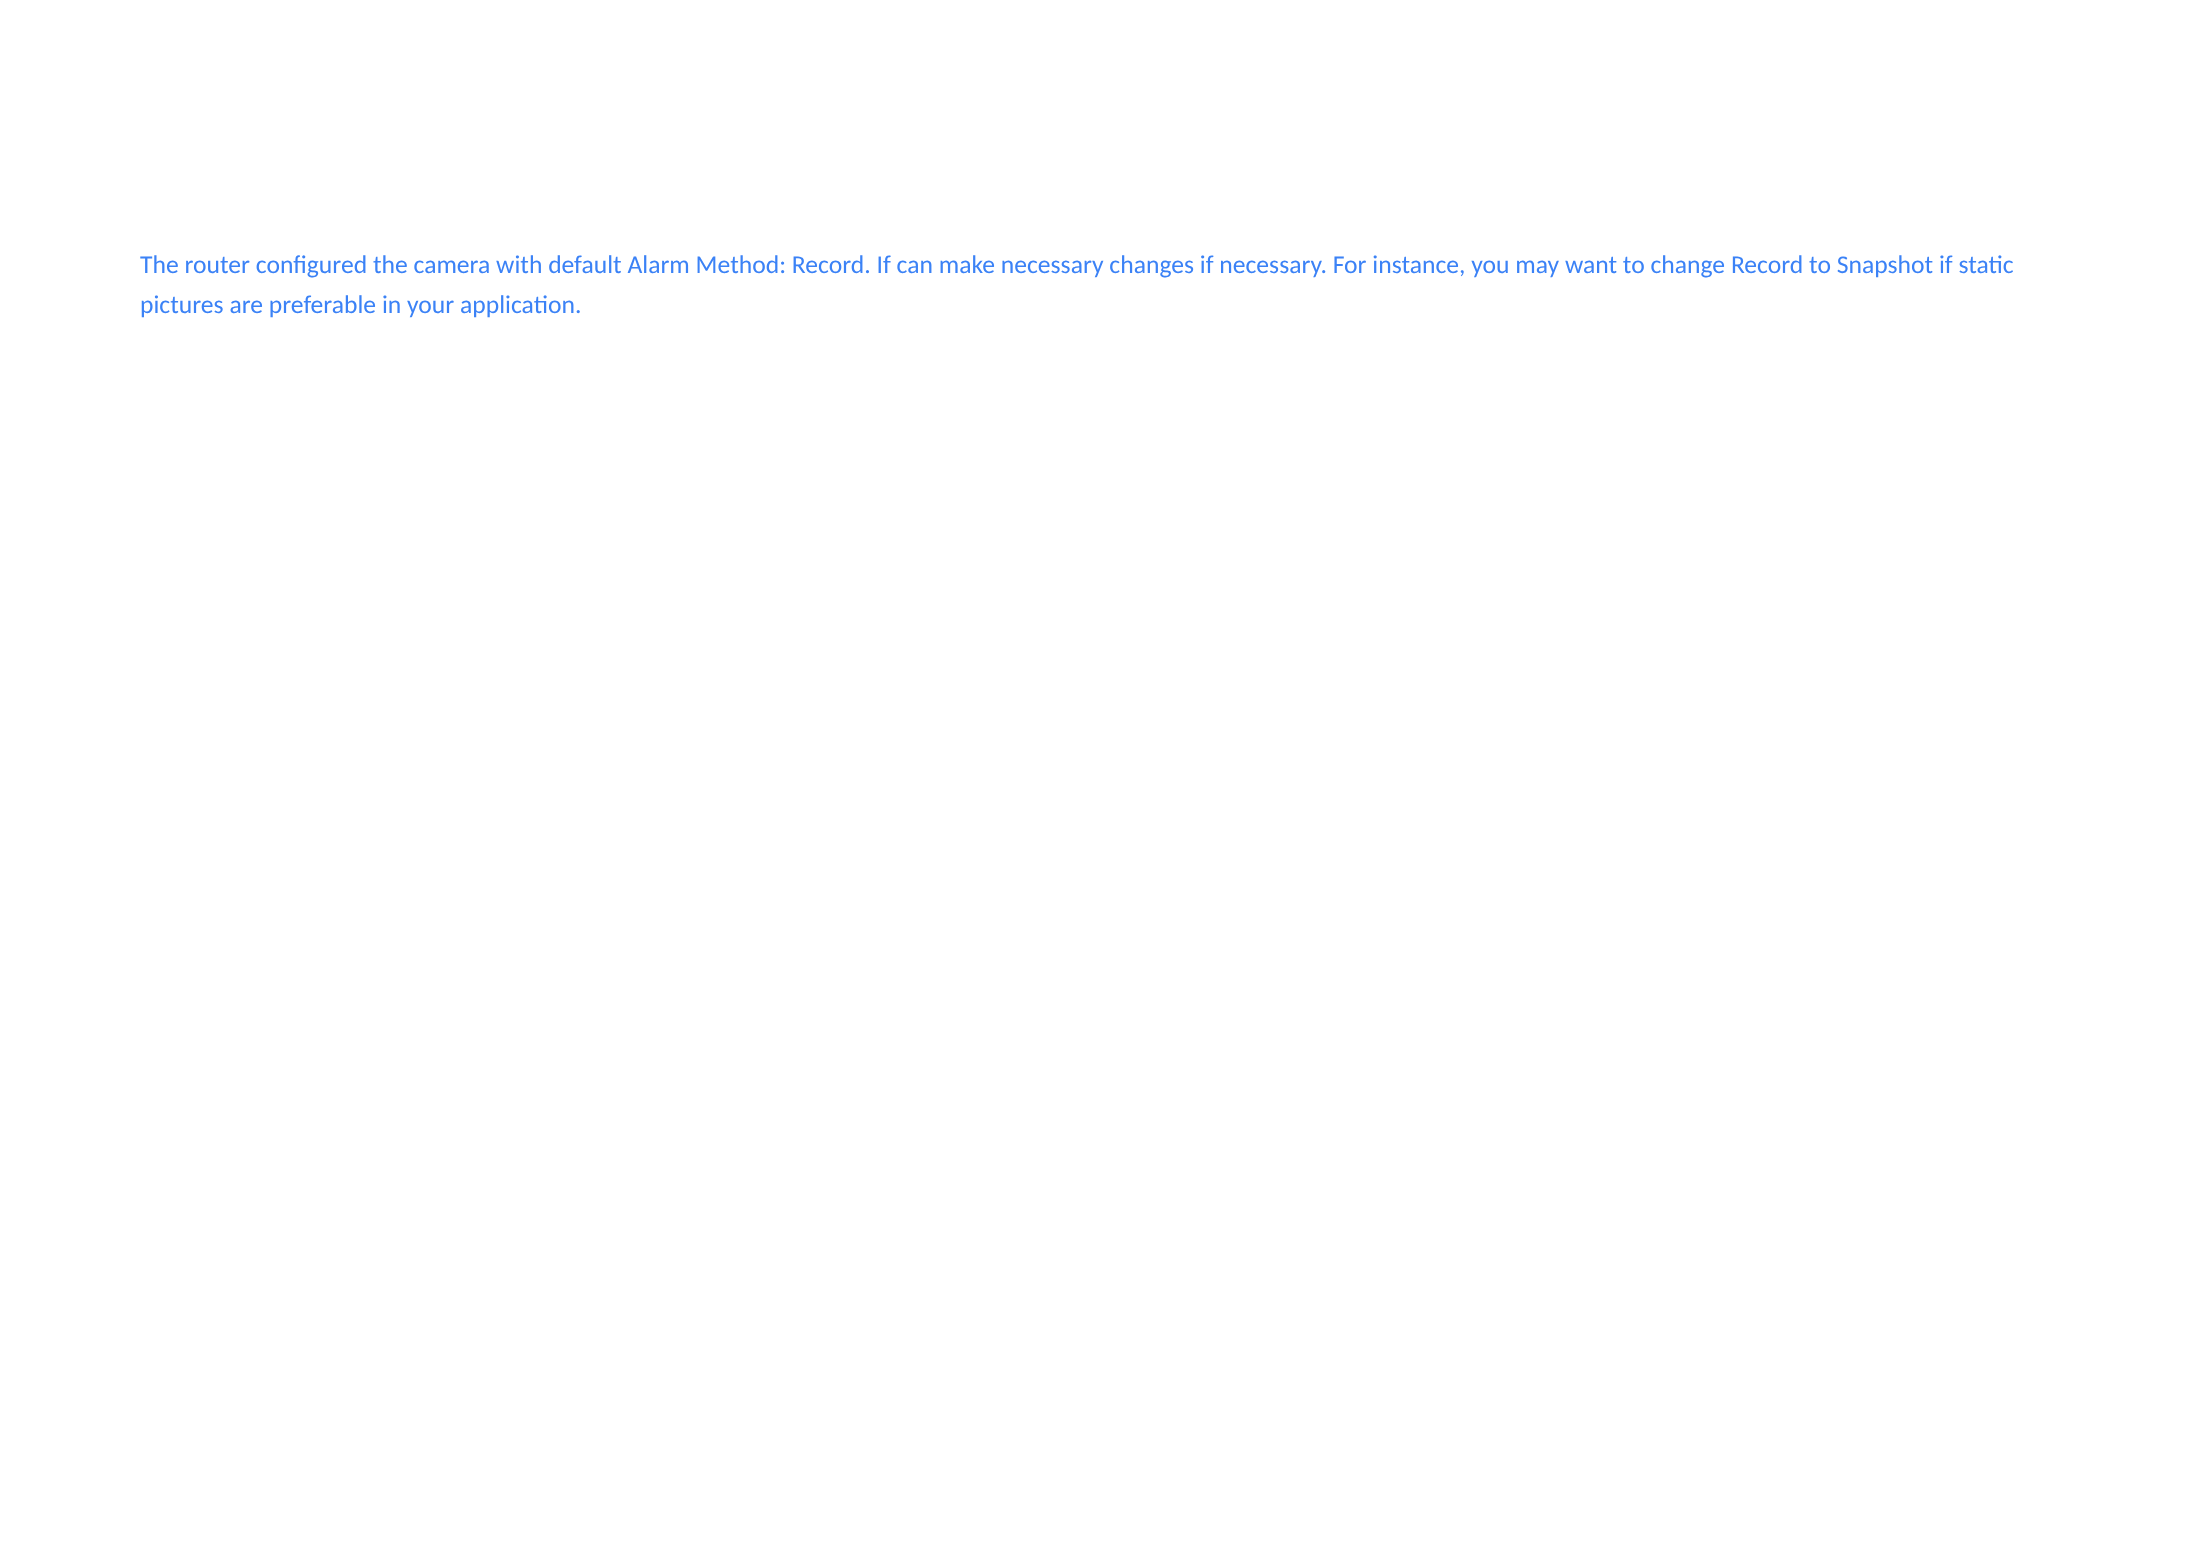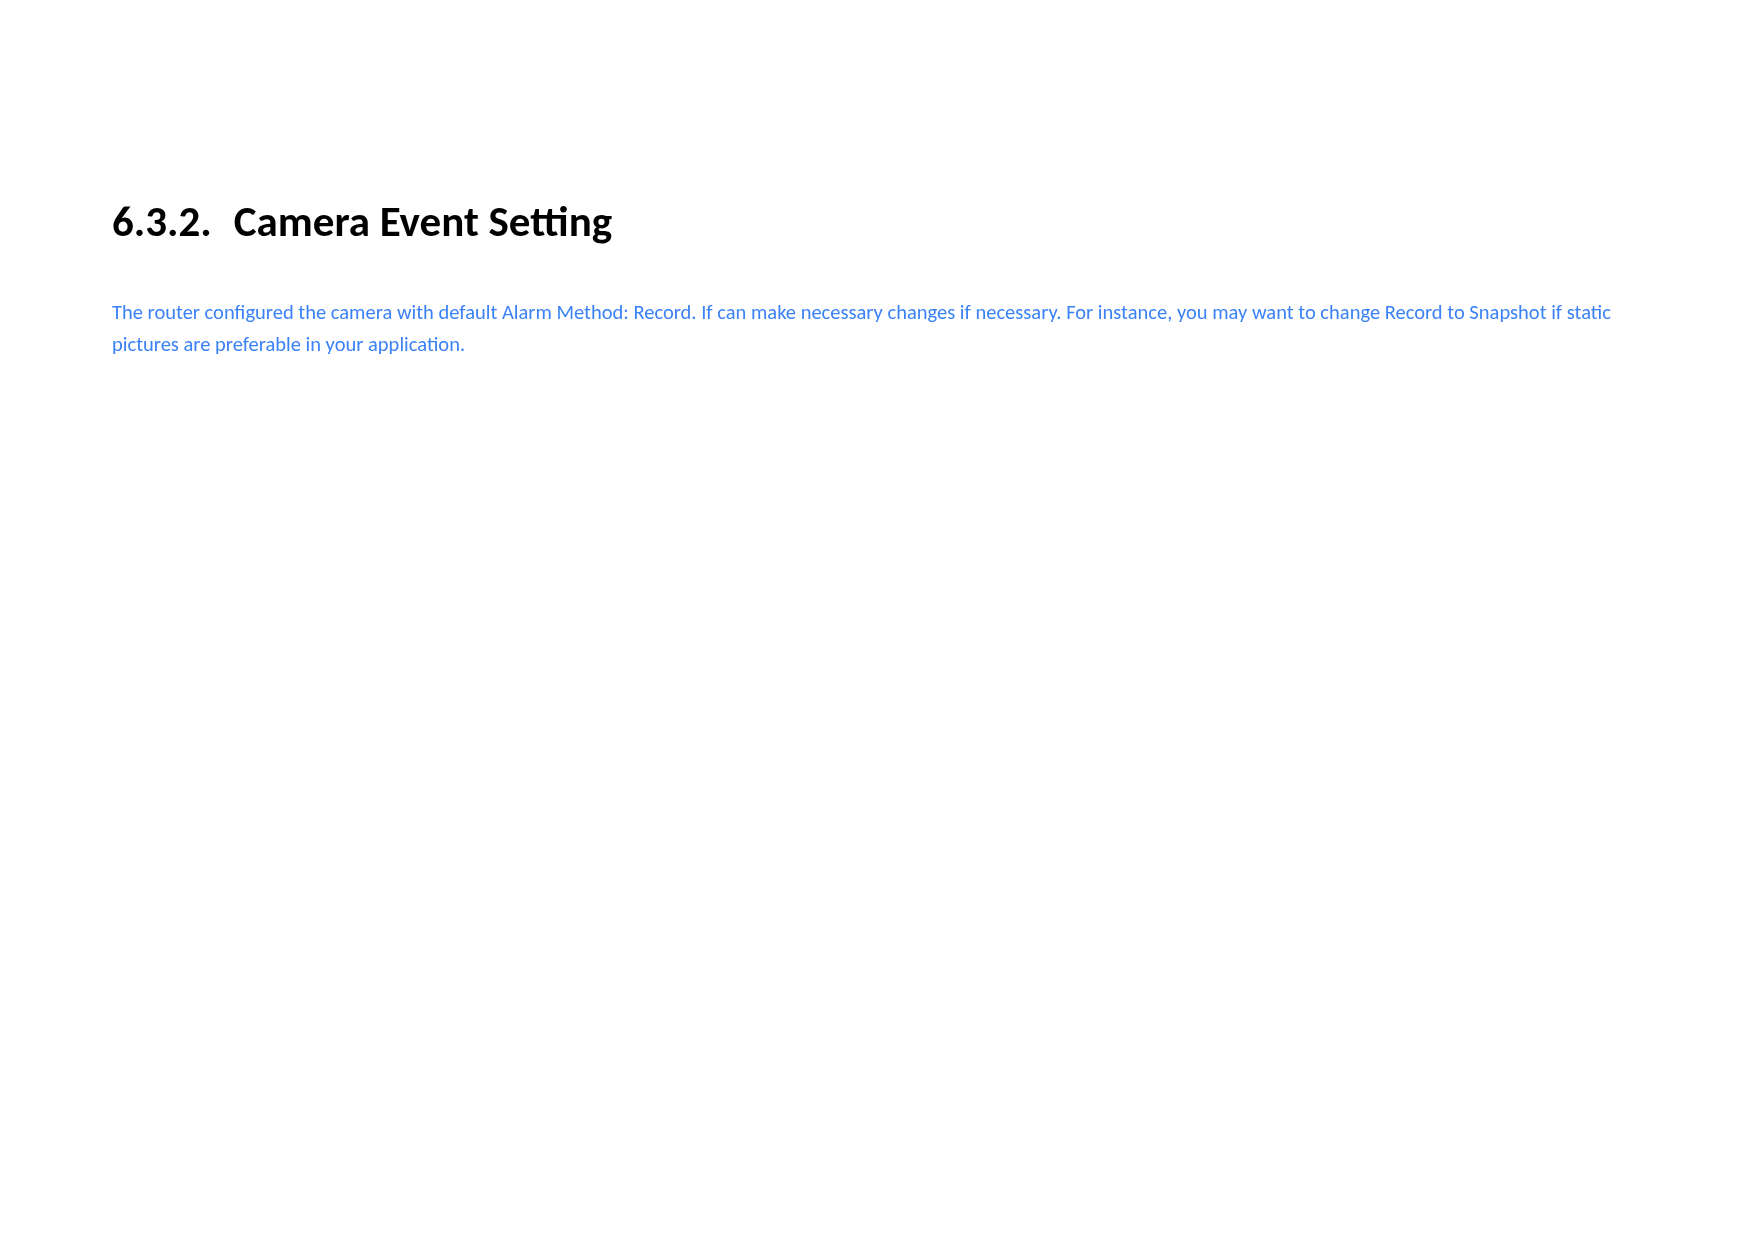--- a/index.html
+++ b/index.html
@@ -35,17 +35,14 @@
       font-size: 20.5px;
       line-height: 1.58;
       color: #3b82f6;
       font-weight: 400;
     }
   </style>
 </head>
 <body>
 
 <div class="content">
-  <h1 class="heading">
-    <span class="num">6.3.2.</span><span>Camera Event Setting</span>
-  </h1>
   <p class="body-text">The router configured the camera with default Alarm Method: Record. If can make necessary changes if necessary. For instance, you may want to change Record to Snapshot if static pictures are preferable in your application.</p>
 </div>
 
 </body></html>

